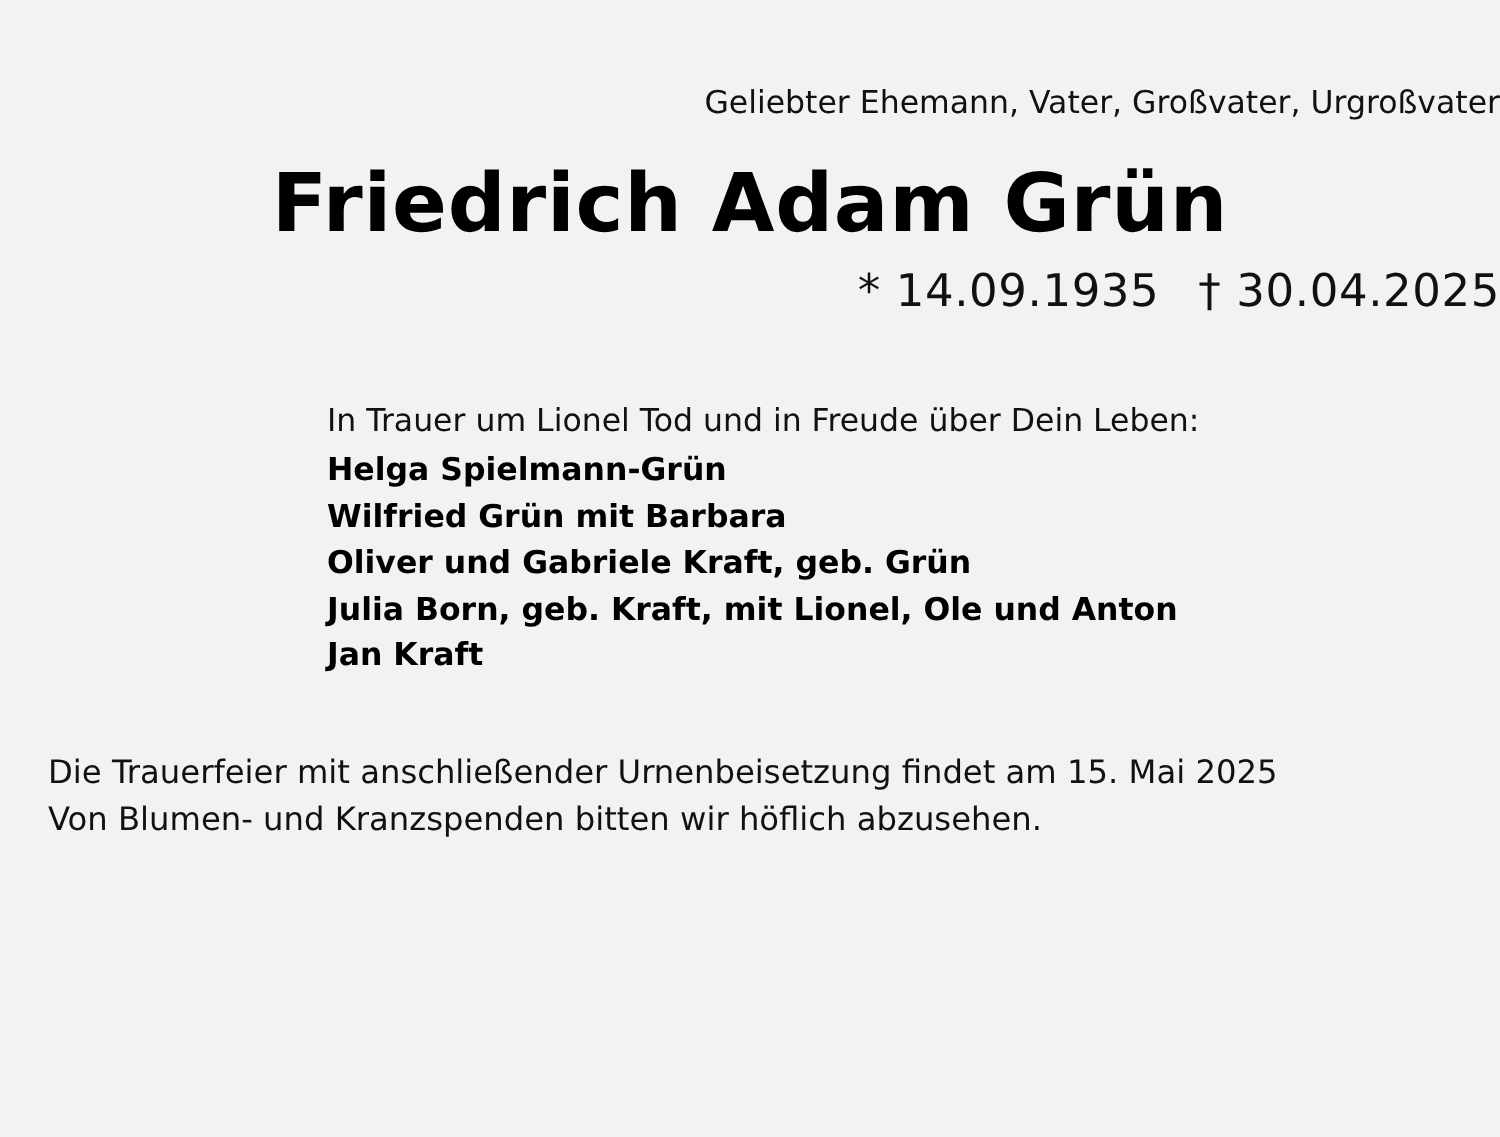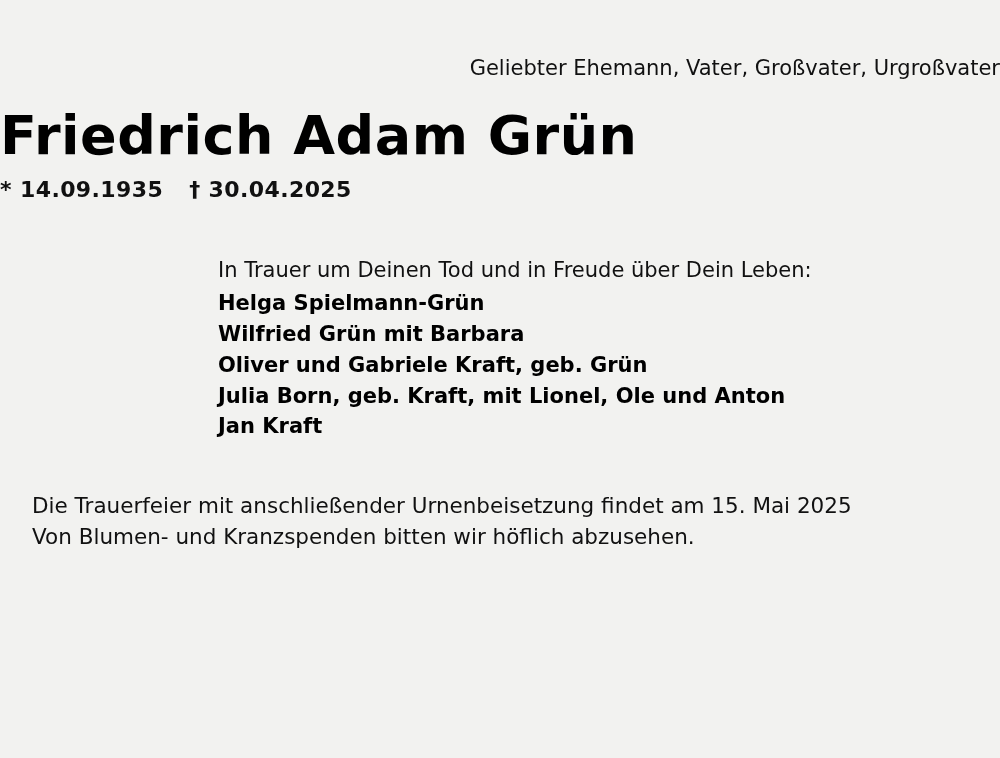--- a/index.html
+++ b/index.html
@@ -31,34 +31,33 @@
     padding-top: 38px;
     color: #111111;
   }
   .relation {
     text-align: right;
     font-size: 21px;
     padding-top: 56px;
     color: #111111;
   }
   .name {
-    text-align: left;
+    text-align: center;
     font-size: 54px;
     font-weight: 700;
     letter-spacing: 0.5px;
     padding-top: 24px;
     color: #000000;
   }
   .dates {
-    text-align: left;
-    font-size: 22px;
+    text-align: right;
+    font-size: 30px;
     padding-top: 10px;
     color: #111111;
     letter-spacing: 0.4px;
-    font-weight: bold;
   }
   .dates .sep {
     display: inline-block;
     width: 26px;
   }
   .mourn-block {
     padding-top: 56px;
     padding-left: 218px;
   }
   .mourn-intro {
@@ -91,21 +90,21 @@
 
   <div class="relation">Geliebter Ehemann, Vater, Großvater, Urgroßvater</div>
 
   <div class="name">Friedrich Adam Grün</div>
 
   <div class="dates">
     <span>* 14.09.1935</span><span class="sep"></span><span>† 30.04.2025</span>
   </div>
 
   <div class="mourn-block">
-    <div class="mourn-intro">In Trauer um Deinen Tod und in Freude über Dein Leben:</div>
+    <div class="mourn-intro">In Trauer um Lionel Tod und in Freude über Dein Leben:</div>
     <div class="mourner">Helga Spielmann-Grün</div>
     <div class="mourner">Wilfried Grün mit Barbara</div>
     <div class="mourner">Oliver und Gabriele Kraft, geb. Grün</div>
     <div class="mourner">Julia Born, geb. Kraft, mit Lionel, Ole und Anton</div>
     <div class="mourner">Jan Kraft</div>
   </div>
 
   <div class="footer">
     <div class="footer-line">Die Trauerfeier mit anschließender Urnenbeisetzung findet am 15. Mai 2025</div>
     <div class="footer-line">Von Blumen- und Kranzspenden bitten wir höflich abzusehen.</div>

